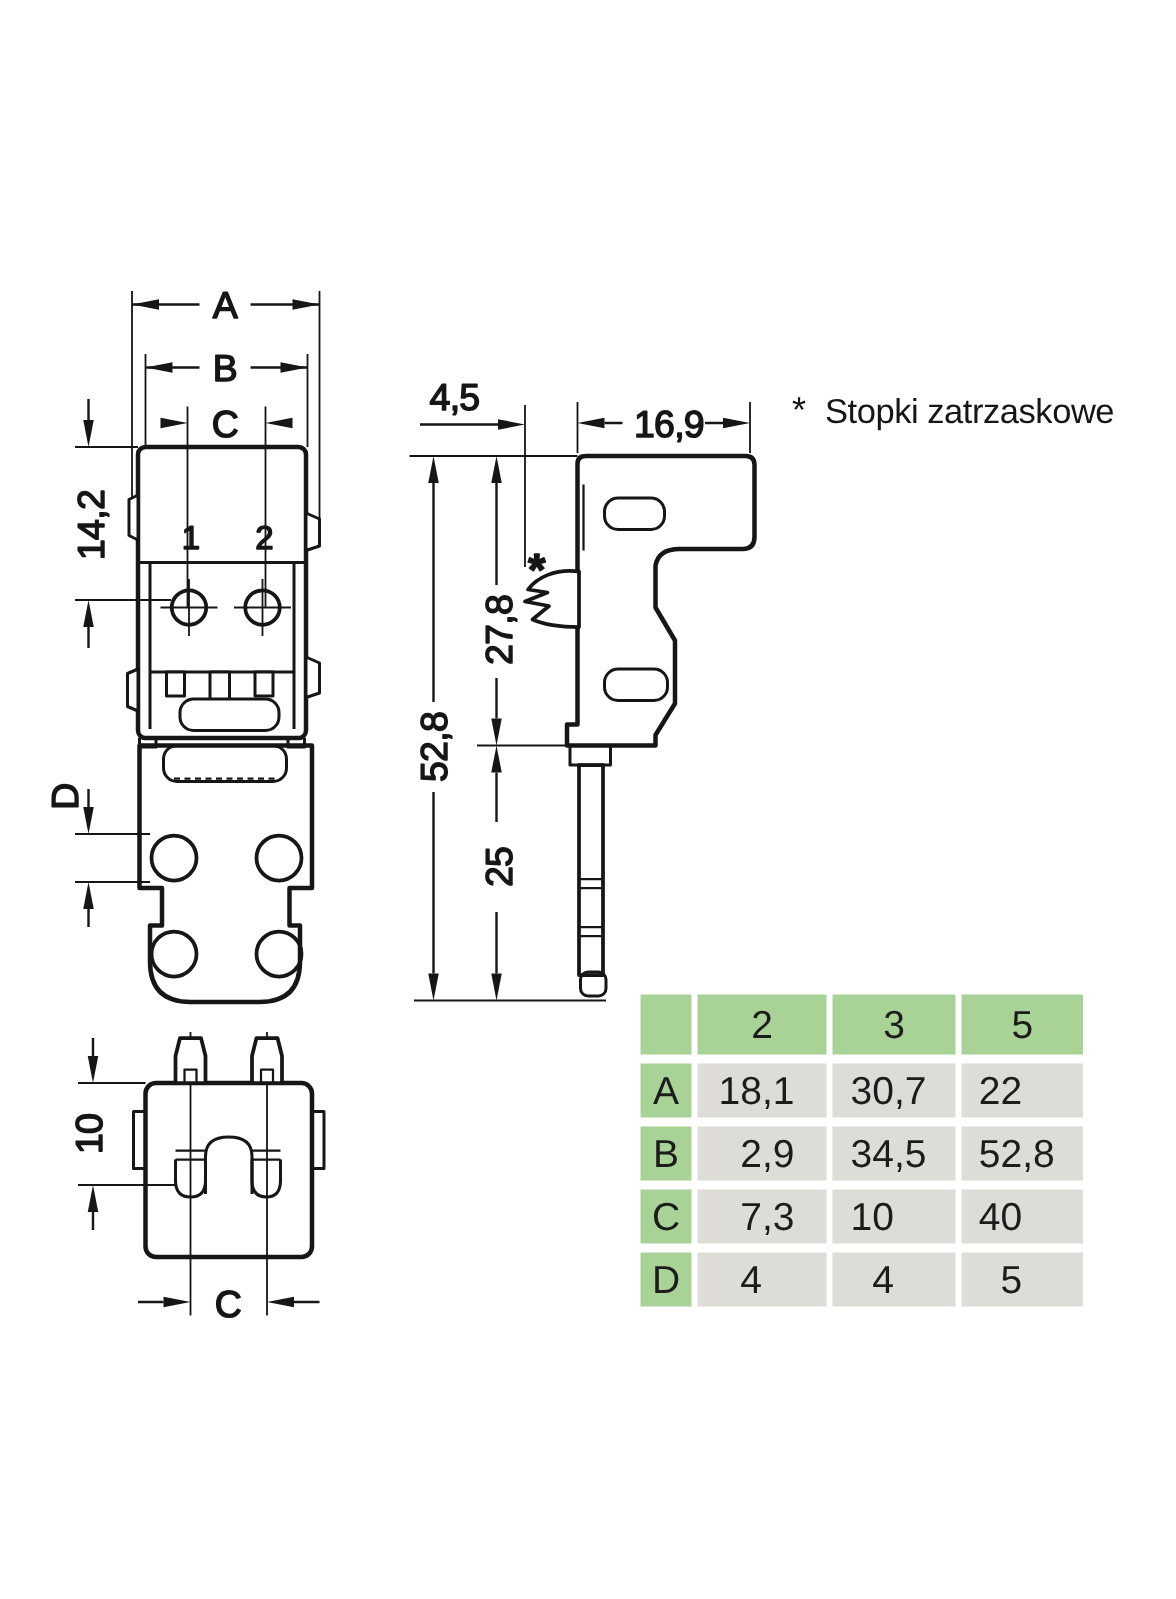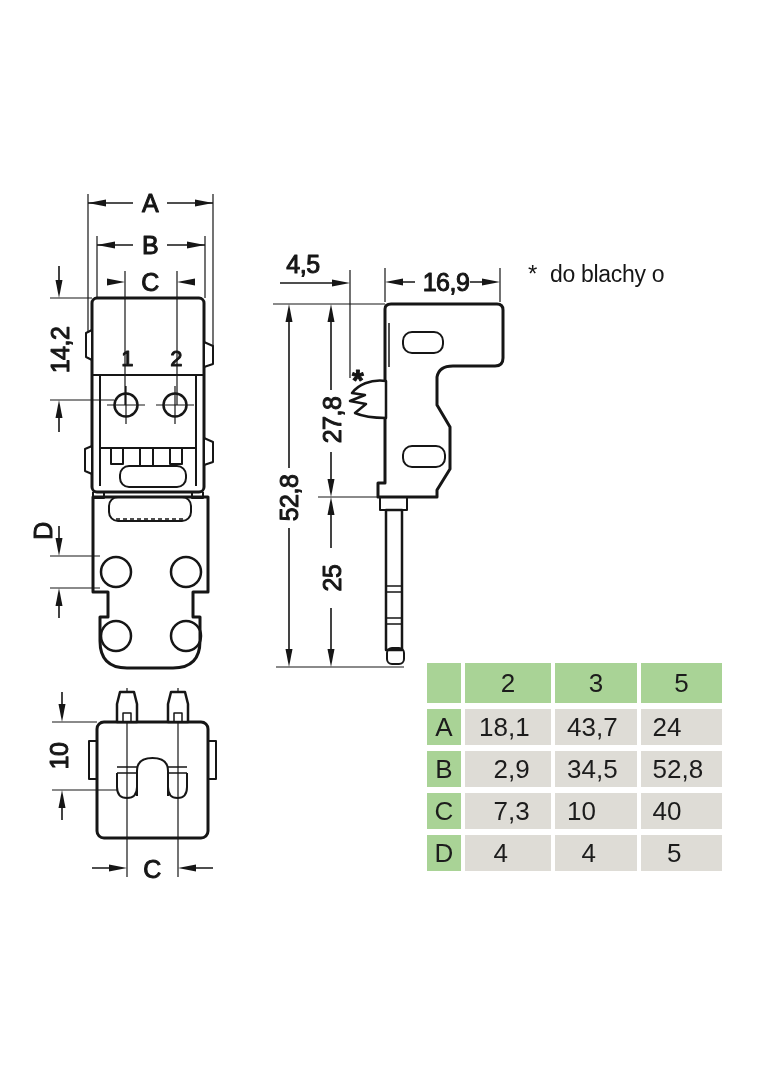--- a/index.html
+++ b/index.html
@@ -166,40 +166,40 @@
         M168,773 V787 Q168,798 177.5,798 Q187,798 187,787 V773"></path>
       <text transform="translate(68,756) rotate(-90)" text-anchor="middle">10</text>
       <text x="152" y="878" text-anchor="middle">C</text>
     </g>
   </g>
 </svg>
 
 <div class="note">
   <div class="marker">*</div>
   <div>
-    <div>do blachy o</div>
+    <div>Stopki zatrzaskowe</div>
   </div>
 </div>
 
 <div class="dimtable">
       <div class="cell green"></div>
       <div class="cell green">2</div>
       <div class="cell green">3</div>
       <div class="cell green">5</div>
       <div class="cell green">A</div>
       <div class="cell gray">
         <span class="ip">18</span>
         <span class="fp">,1</span>
       </div>
       <div class="cell gray">
-        <span class="ip">43</span>
+        <span class="ip">30</span>
         <span class="fp">,7</span>
       </div>
       <div class="cell gray">
-        <span class="ip">24</span>
+        <span class="ip">22</span>
         <span class="fp"></span>
       </div>
       <div class="cell green">B</div>
       <div class="cell gray">
         <span class="ip">2</span>
         <span class="fp">,9</span>
       </div>
       <div class="cell gray">
         <span class="ip">34</span>
         <span class="fp">,5</span>

